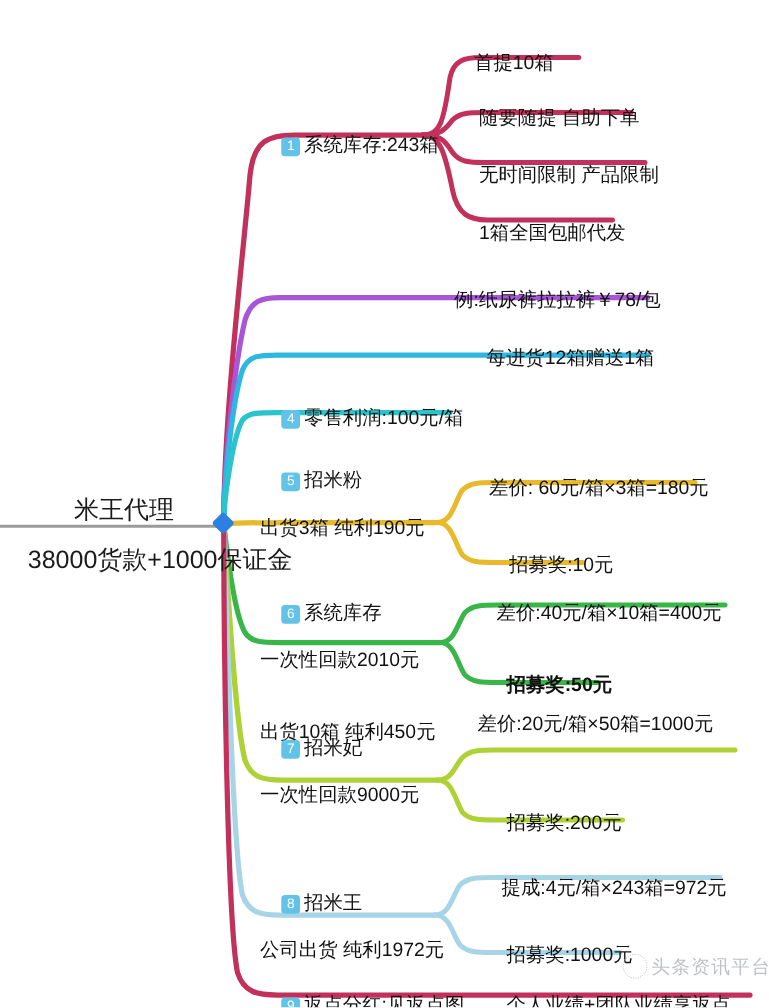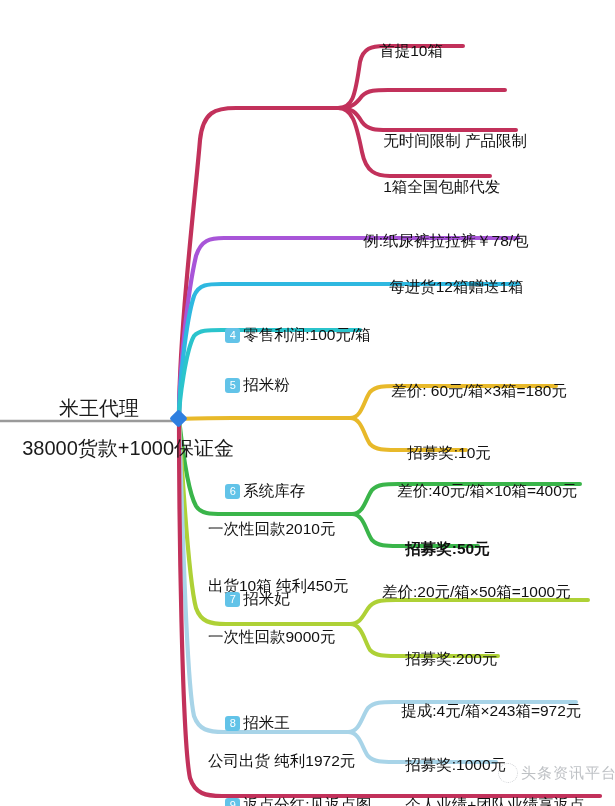--- a/index.html
+++ b/index.html
@@ -24,21 +24,20 @@
   .node {
     position: absolute;
     color: #111111;
     font-size: 15.5px;
     line-height: 19px;
     white-space: pre;
     letter-spacing: 0px;
   }
   .node.wrap {
     white-space: normal;
-    margin-top: 12px;
   }
   .root {
     text-align: center;
     font-size: 20px;
     line-height: 20px;
     color: #1a1a1a;
   }
   .badge {
     display: inline-block;
     width: 15px;
@@ -120,23 +119,29 @@
     <path d="M179,419 C179,520 182,740 190,778 C195,794 206,796 222,796 L600,796" stroke="#c2315b" stroke-width="4.2" fill="none" stroke-linecap="round"></path>
   </svg>
 
   <div class="node root" style="left:0px; top:378px; width:176px;">
     <span>米王代理</span><br>
     <span>38000货款+1000保证金</span>
   </div>
 
   <div class="hub" style="left:172px; top:412px;"></div>
 
+  <div class="node" style="left:208px; top:88px;">
+    <span class="badge">1</span><span class="lbl">系统库存:243箱</span>
+  </div>
   <div class="node" style="left:362px; top:22px;">
     <span>首提10箱</span>
   </div>
+  <div class="node" style="left:366px; top:66px;">
+    <span>随要随提 自助下单</span>
+  </div>
   <div class="node" style="left:366px; top:112px;">
     <span>无时间限制 产品限制</span>
   </div>
   <div class="node" style="left:366px; top:158px;">
     <span>1箱全国包邮代发</span>
   </div>
 
   <div class="node" style="left:346px; top:212px;">
     <span>例:纸尿裤拉拉裤￥78/包</span>
   </div>
@@ -144,20 +149,21 @@
   <div class="node" style="left:372px; top:258px;">
     <span>每进货12箱赠送1箱</span>
   </div>
 
   <div class="node" style="left:208px; top:306px;">
     <span class="badge">4</span><span class="lbl">零售利润:100元/箱</span>
   </div>
 
   <div class="node" style="left:208px; top:356px;">
     <span class="badge">5</span><span class="lbl">招米粉</span>
+    <span class="sub">出货3箱 纯利190元</span>
   </div>
   <div class="node" style="left:374px; top:362px;text-align:right;">
     <span>差价: 60元/箱×3箱=180元</span>
   </div>
   <div class="node" style="left:390px; top:424px;">
     <span>招募奖:10元</span>
   </div>
 
   <div class="node" style="left:208px; top:462px;">
     <span class="badge">6</span><span class="lbl">系统库存</span>

